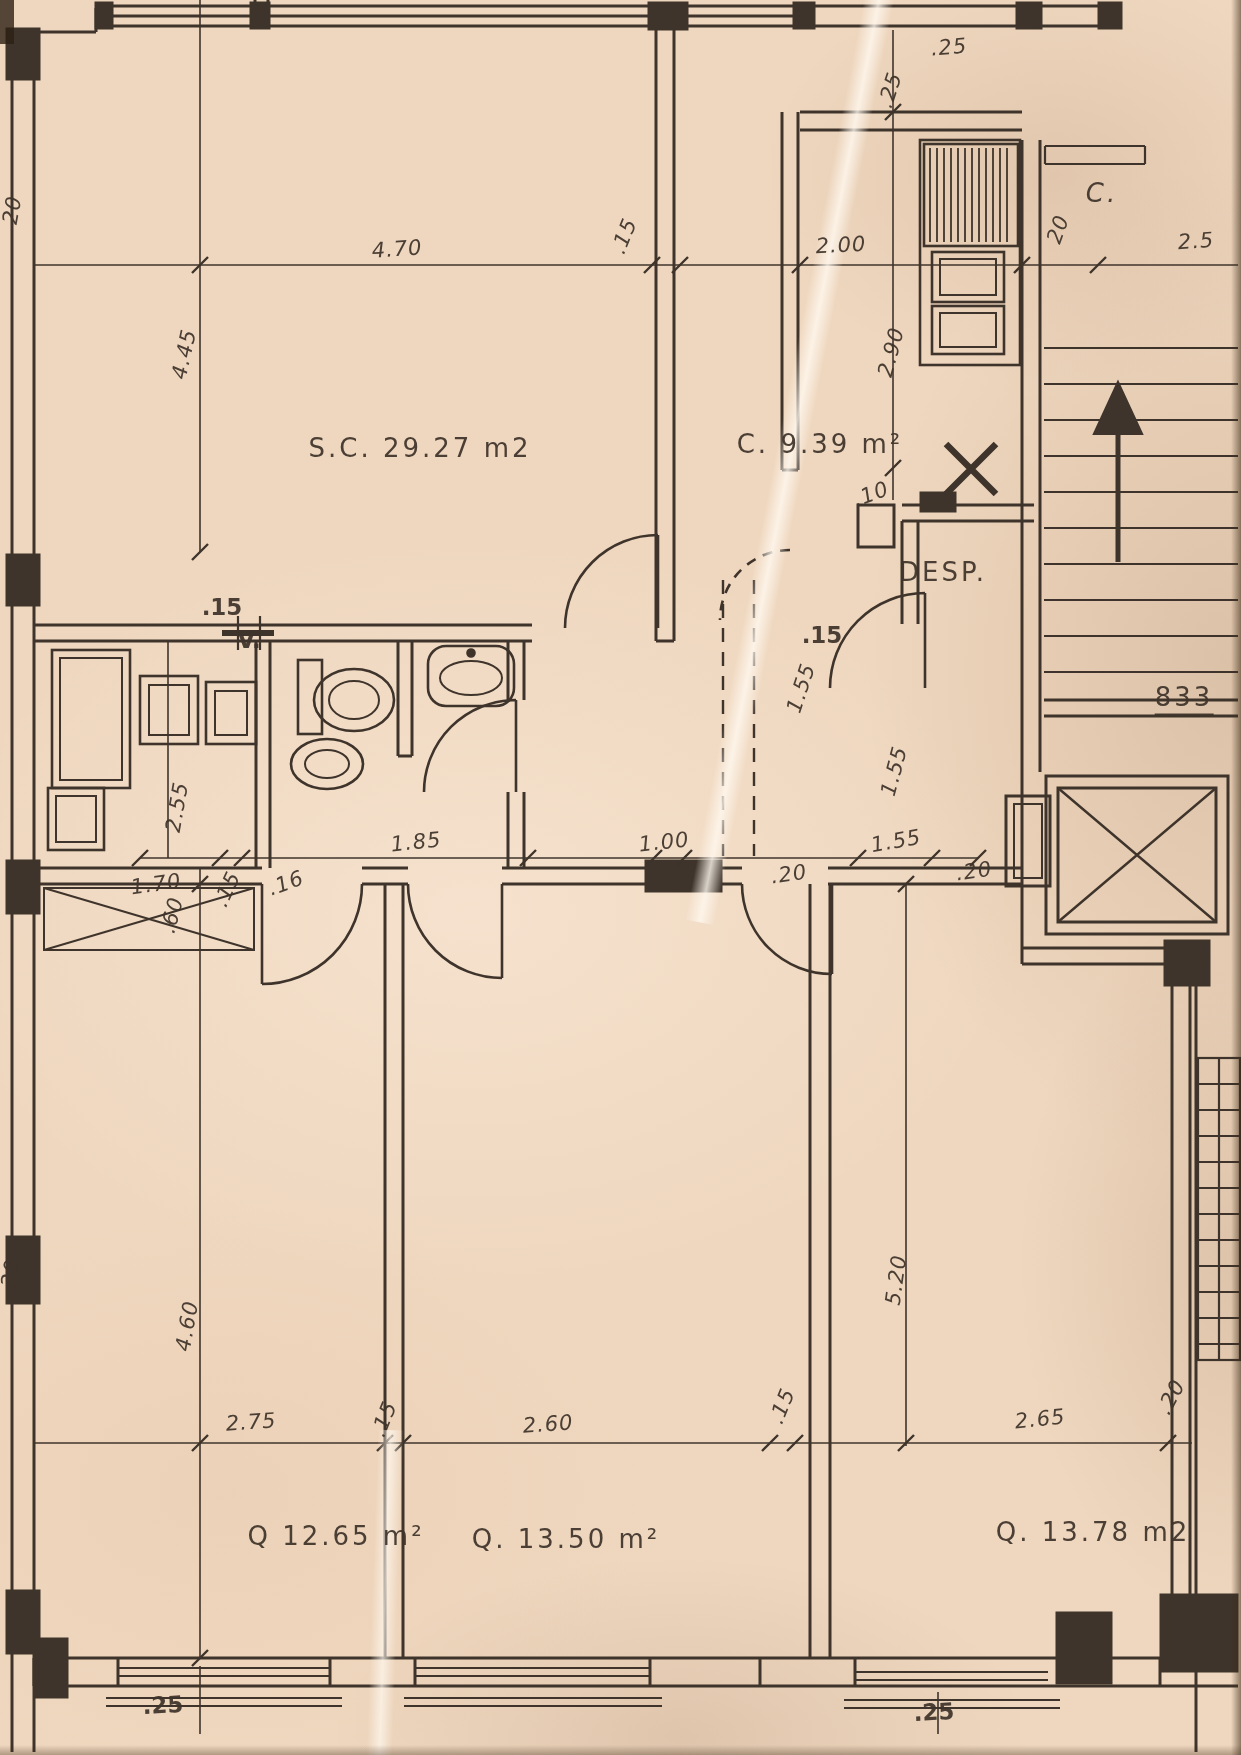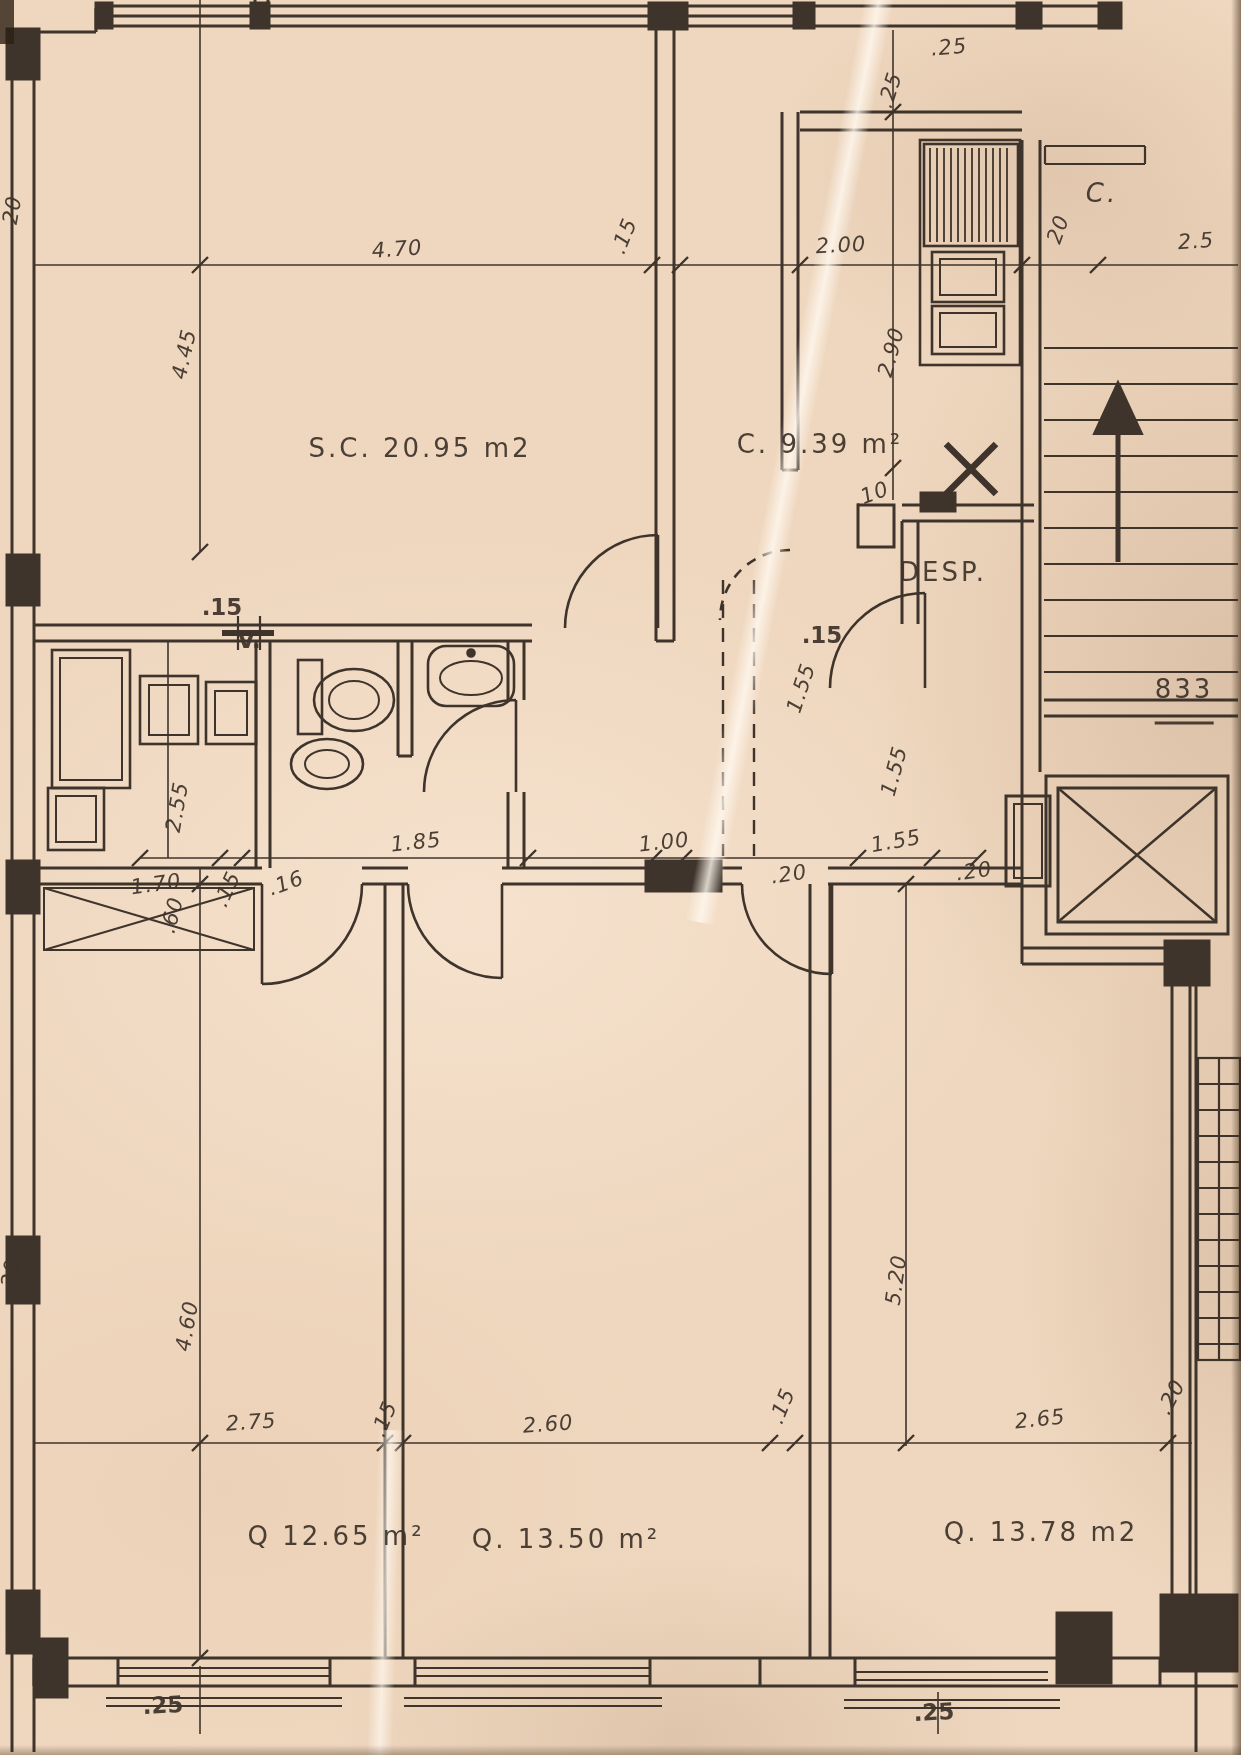--- a/index.html
+++ b/index.html
@@ -36,21 +36,21 @@
     transform:translate(-50%,-50%) rotate(var(--r,0deg));
     color:var(--ink,#3f342b);
     white-space:nowrap;
     opacity:.93;
   }
   .lbl.dim{font-size:21px;font-style:italic;font-weight:500;letter-spacing:1px;}
   .lbl.dim.bold{font-weight:700;font-style:normal;font-size:23px;letter-spacing:0;}
   .lbl.room{font-size:26px;font-weight:500;letter-spacing:3px;}
   [data-name="room-label-pantry"]{font-size:22px;letter-spacing:2px;font-weight:700;text-align:right;}
   [data-name="room-label-stair-landing"]{font-size:24px;font-style:italic;font-weight:700;}
-  [data-name="room-label-level-mark"]{font-size:28px;font-weight:700;letter-spacing:2px;border-bottom:3px solid var(--ink,#3f342b);padding-bottom:18px;}
+  [data-name="room-label-level-mark"]{font-size:28px;font-weight:700;letter-spacing:2px;border-bottom:3px solid var(--ink,#3f342b);padding-bottom:2px;}
 </style>
 </head>
 <body>
 
 <div class="plan" data-name="floorplan-sheet">
 
   <svg width="1241" height="1755" viewBox="0 0 1241 1755" data-name="plan-drawing">
 
     <g data-name="exterior-walls" fill="none" stroke-width="3">
       <path d="M12 30 V1752 M34 30 V1752"></path>
@@ -202,27 +202,27 @@
 
   </svg>
 
   <div class="streak streak-1" data-name="scan-fold-streak"></div>
   <div class="streak streak-2" data-name="scan-fold-streak"></div>
   <div class="edge-right" data-name="scan-edge-shadow"></div>
   <div class="edge-bottom" data-name="scan-edge-shadow"></div>
   <div class="corner-tl" data-name="scan-corner-mark"></div>
 
   <div id="labels-layer" data-name="labels-layer">
-      <span class="lbl room" data-name="room-label-living" style="left: 420px; top: 448px; --r: 0deg;">S.C. 20.95 m2</span>
+      <span class="lbl room" data-name="room-label-living" style="left: 420px; top: 448px; --r: 0deg;">S.C. 29.27 m2</span>
       <span class="lbl room" data-name="room-label-hall" style="left: 820px; top: 444px; --r: 0deg;">C. 9.39 m²</span>
       <span class="lbl room" data-name="room-label-pantry" style="left: 943px; top: 572px; --r: 0deg;">DESP.</span>
       <span class="lbl room" data-name="room-label-stair-landing" style="left: 1102px; top: 193px; --r: 0deg;">C.</span>
       <span class="lbl room" data-name="room-label-bedroom-1" style="left: 336px; top: 1536px; --r: 0deg;">Q 12.65 m²</span>
       <span class="lbl room" data-name="room-label-bedroom-2" style="left: 566px; top: 1539px; text-align: right; --r: 0deg;">Q. 13.50 m²</span>
-      <span class="lbl room" data-name="room-label-bedroom-3" style="left: 1041px; top: 1532px; --r: 0deg;">Q. 13.78 m2</span>
+      <span class="lbl room" data-name="room-label-bedroom-3" style="left: 1093px; top: 1532px; --r: 0deg;">Q. 13.78 m2</span>
       <span class="lbl room" data-name="room-label-level-mark" style="left: 1184px; top: 699px; --r: 0deg;">833</span>
       <span class="lbl dim" data-name="dim-label" style="left: 397px; top: 249px; --r: -4deg;">4.70</span>
       <span class="lbl dim" data-name="dim-label" style="left: 624px; top: 236px; --r: -68deg;">.15</span>
       <span class="lbl dim" data-name="dim-label" style="left: 841px; top: 245px; --r: -3deg;">2.00</span>
       <span class="lbl dim" data-name="dim-label" style="left: 949px; top: 47px; --r: -5deg;">.25</span>
       <span class="lbl dim" data-name="dim-label" style="left: 890px; top: 90px; --r: -72deg;">.25</span>
       <span class="lbl dim" data-name="dim-label" style="left: 1058px; top: 229px; --r: -70deg;">20</span>
       <span class="lbl dim" data-name="dim-label" style="left: 1196px; top: 241px; --r: -4deg;">2.5</span>
       <span class="lbl dim" data-name="dim-label" style="left: 891px; top: 352px; --r: -75deg;">2.90</span>
       <span class="lbl dim" data-name="dim-label" style="left: 871px; top: 494px; --r: -20deg;">.10</span>

